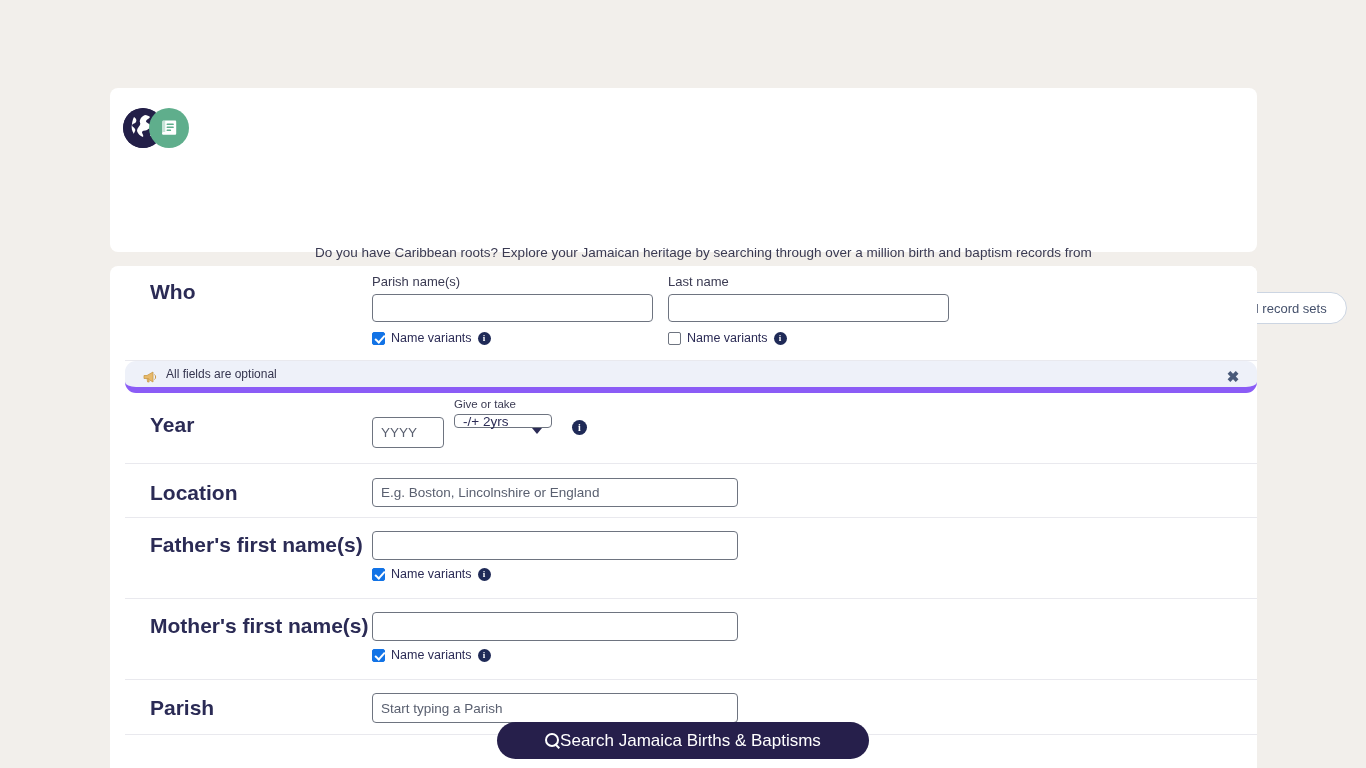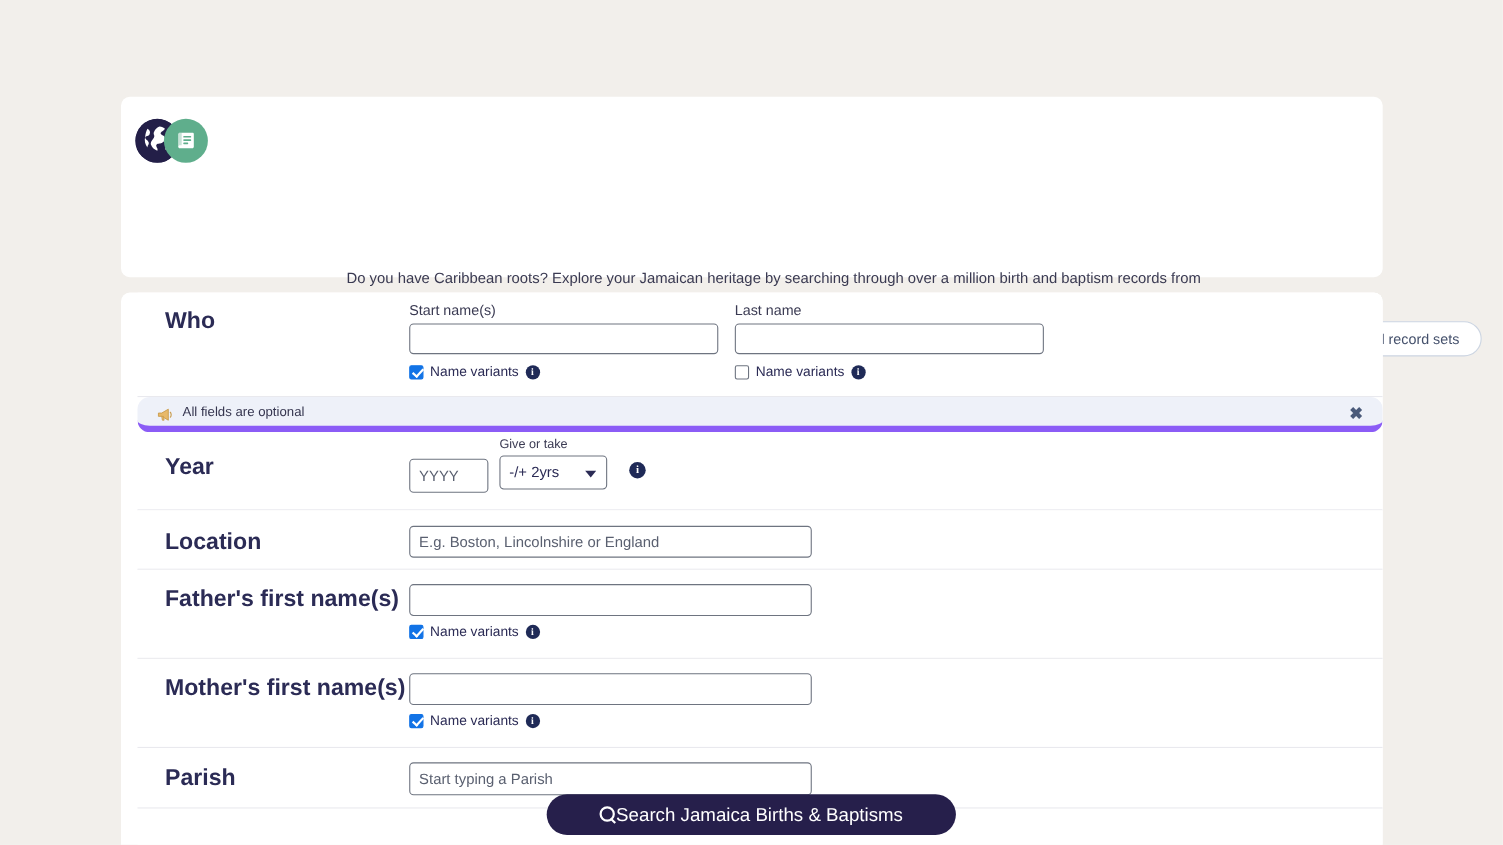--- a/index.html
+++ b/index.html
@@ -195,21 +195,21 @@
     color: #4a5a7a;
     font-size: 15px;
     font-weight: bold;
     line-height: 16px;
     text-align: center;
   }
 
   
   .sel {
     position: relative;
-    width: 98px; height: 31px;
+    width: 98px; height: 14px;
     border: 1px solid #6e7480;
     border-radius: 4px;
     background: #fff;
     display: flex; align-items: center;
     padding: 0 8px;
     font-size: 13.5px;
     color: #2b2b55;
     cursor: pointer;
   }
   .caret {
@@ -306,21 +306,21 @@
   </div>
 </div>
 
 <div class="form-card">
   <div class="form-inner">
 
     <div class="row" style="height:95px;">
       <div class="row-label" style="top:14px;">Who</div>
 
       <div style="position:absolute; left:247px; top:8px;">
-        <label class="field-label">Start name(s)</label>
+        <label class="field-label">Parish name(s)</label>
         <input class="txt" style="width: 281px;" placeholder="">
         <div class="variants">
           <span class="cb checked"></span>
           <span>Name variants</span>
           <span class="info-icon">i</span>
         </div>
       </div>
 
       <div style="position:absolute; left:543px; top:8px;">
         <label class="field-label">Last name</label>

